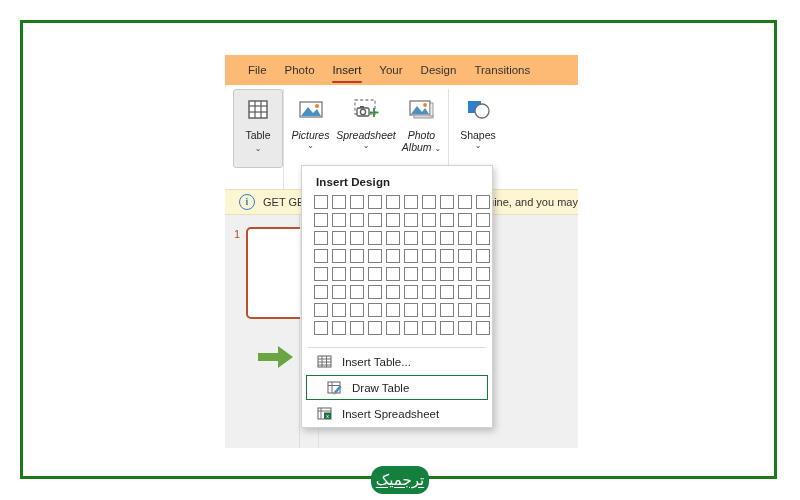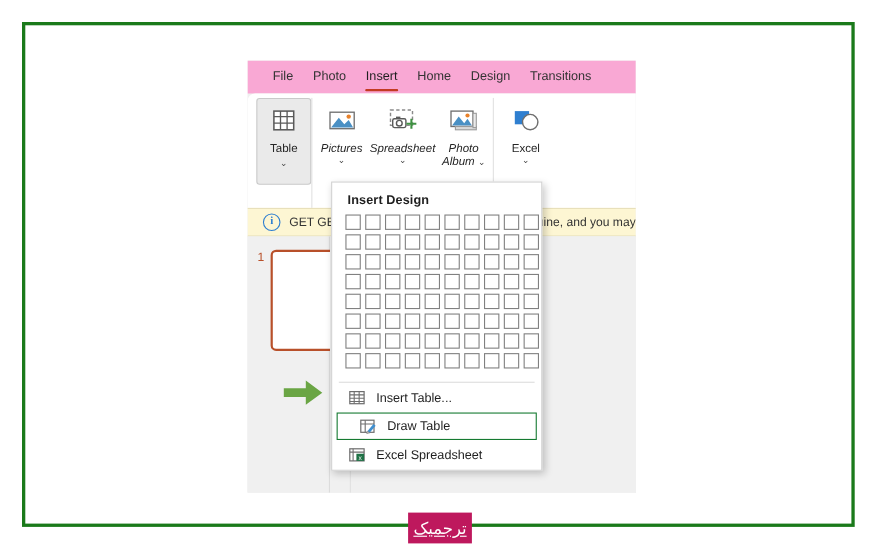--- a/index.html
+++ b/index.html
@@ -15,21 +15,21 @@
   }
   
   #app{
     position:absolute;left:225px;top:55px;width:353px;height:393px;
     background:#f0f0f0;overflow:hidden;
     font-size:11px;color:#1f1f1f;
   }
   
   #tabstrip{
     position:absolute;left:0;top:0;width:353px;height:30px;
-    background:#f9a8d4;display:flex;align-items:center;
+    background:#fdba74;display:flex;align-items:center;
   }
   .tab{
     position:relative;padding:4px 9px;font-size:11.5px;color:#333;
     white-space:nowrap;cursor:default;
   }
   .tab:first-child{margin-left:14px;}
   .tab.active{color:#1f1f1f;}
   .tab.active::after{
     content:"";position:absolute;left:8px;right:8px;bottom:-3px;height:2px;
     background:#c33a22;border-radius:1px;
@@ -118,41 +118,41 @@
   .ditem{
     display:flex;align-items:center;height:25px;padding-left:10px;
     font-size:11.5px;color:#1f1f1f;cursor:default;border:1.5px solid transparent;
     box-sizing:border-box;margin:1px 4px;
   }
   .ditem.hl{border-color:#157a31;padding-left:20px;}
   .ditem .di-ico{width:15px;height:15px;margin-right:10px;flex:none;}
   
   #logo{
     position:absolute;left:371px;top:466px;width:58px;height:28px;
-    background:#be185d;border-radius:0;
+    background:#15803d;border-radius:12px;
     display:flex;align-items:center;justify-content:center;
   }
   #logo-text{
     color:#fff;font-size:15px;direction:rtl;
     font-family:"DejaVu Sans",sans-serif;line-height:1;
     text-decoration:underline;text-underline-offset:2px;
   }
 </style>
 </head>
 <body>
 
 <div id="green-frame"></div>
 
 <div id="app">
 
   <div id="tabstrip">
     <div class="tab">File</div>
     <div class="tab">Photo</div>
     <div class="tab active">Insert</div>
-    <div class="tab">Home</div>
+    <div class="tab">Your</div>
     <div class="tab">Design</div>
     <div class="tab">Transitions</div>
   </div>
 
   <div id="ribbon">
     <div id="ribbon-inner">
 
 
       <div class="grp" style="width:50px;">
         <div class="btn sel" style="height:74px;justify-content:flex-start;">
@@ -215,21 +215,21 @@
       </div>
 
       <div class="grp" style="width:60px;">
         <div class="btn">
           <div class="ico">
             <svg width="30" height="28" viewBox="0 0 30 28">
               <rect x="5" y="5" width="13" height="12" fill="#2f7fd0"></rect>
               <circle cx="19" cy="15" r="7" fill="#fff" stroke="#6e6e6e" stroke-width="1.3"></circle>
             </svg>
           </div>
-          <div class="lbl">Excel</div>
+          <div class="lbl">Shapes</div>
           <div class="chev">⌄</div>
         </div>
       </div>
 
     </div>
   </div>
 
   <div id="infobar">
     <div id="info-circle">i</div>
     <span>GET GENUINE OFFICE   Your license isn't genuine, and you may be a victim</span>
@@ -366,21 +366,21 @@
     <div class="ditem">
       <span class="di-ico">
         <svg width="15" height="15" viewBox="0 0 15 15">
           <rect x="1" y="2" width="13" height="11" fill="#fff" stroke="#6e6e6e" stroke-width="1.1"></rect>
           <line x1="1" y1="5" x2="14" y2="5" stroke="#6e6e6e" stroke-width="1"></line>
           <line x1="4" y1="2" x2="4" y2="13" stroke="#6e6e6e" stroke-width="1"></line>
           <rect x="7" y="6.5" width="7" height="6.5" fill="#1e7145"></rect>
           <text x="10.5" y="12" font-size="6" fill="#fff" text-anchor="middle" font-family="Liberation Sans, sans-serif">x</text>
         </svg>
       </span>
-      <span>Excel Spreadsheet</span>
+      <span>Insert Spreadsheet</span>
     </div>
   </div>
 
 </div>
 
 <div id="logo">
   <span id="logo-text">ترجمیک</span>
 </div>
 
 </body></html>

